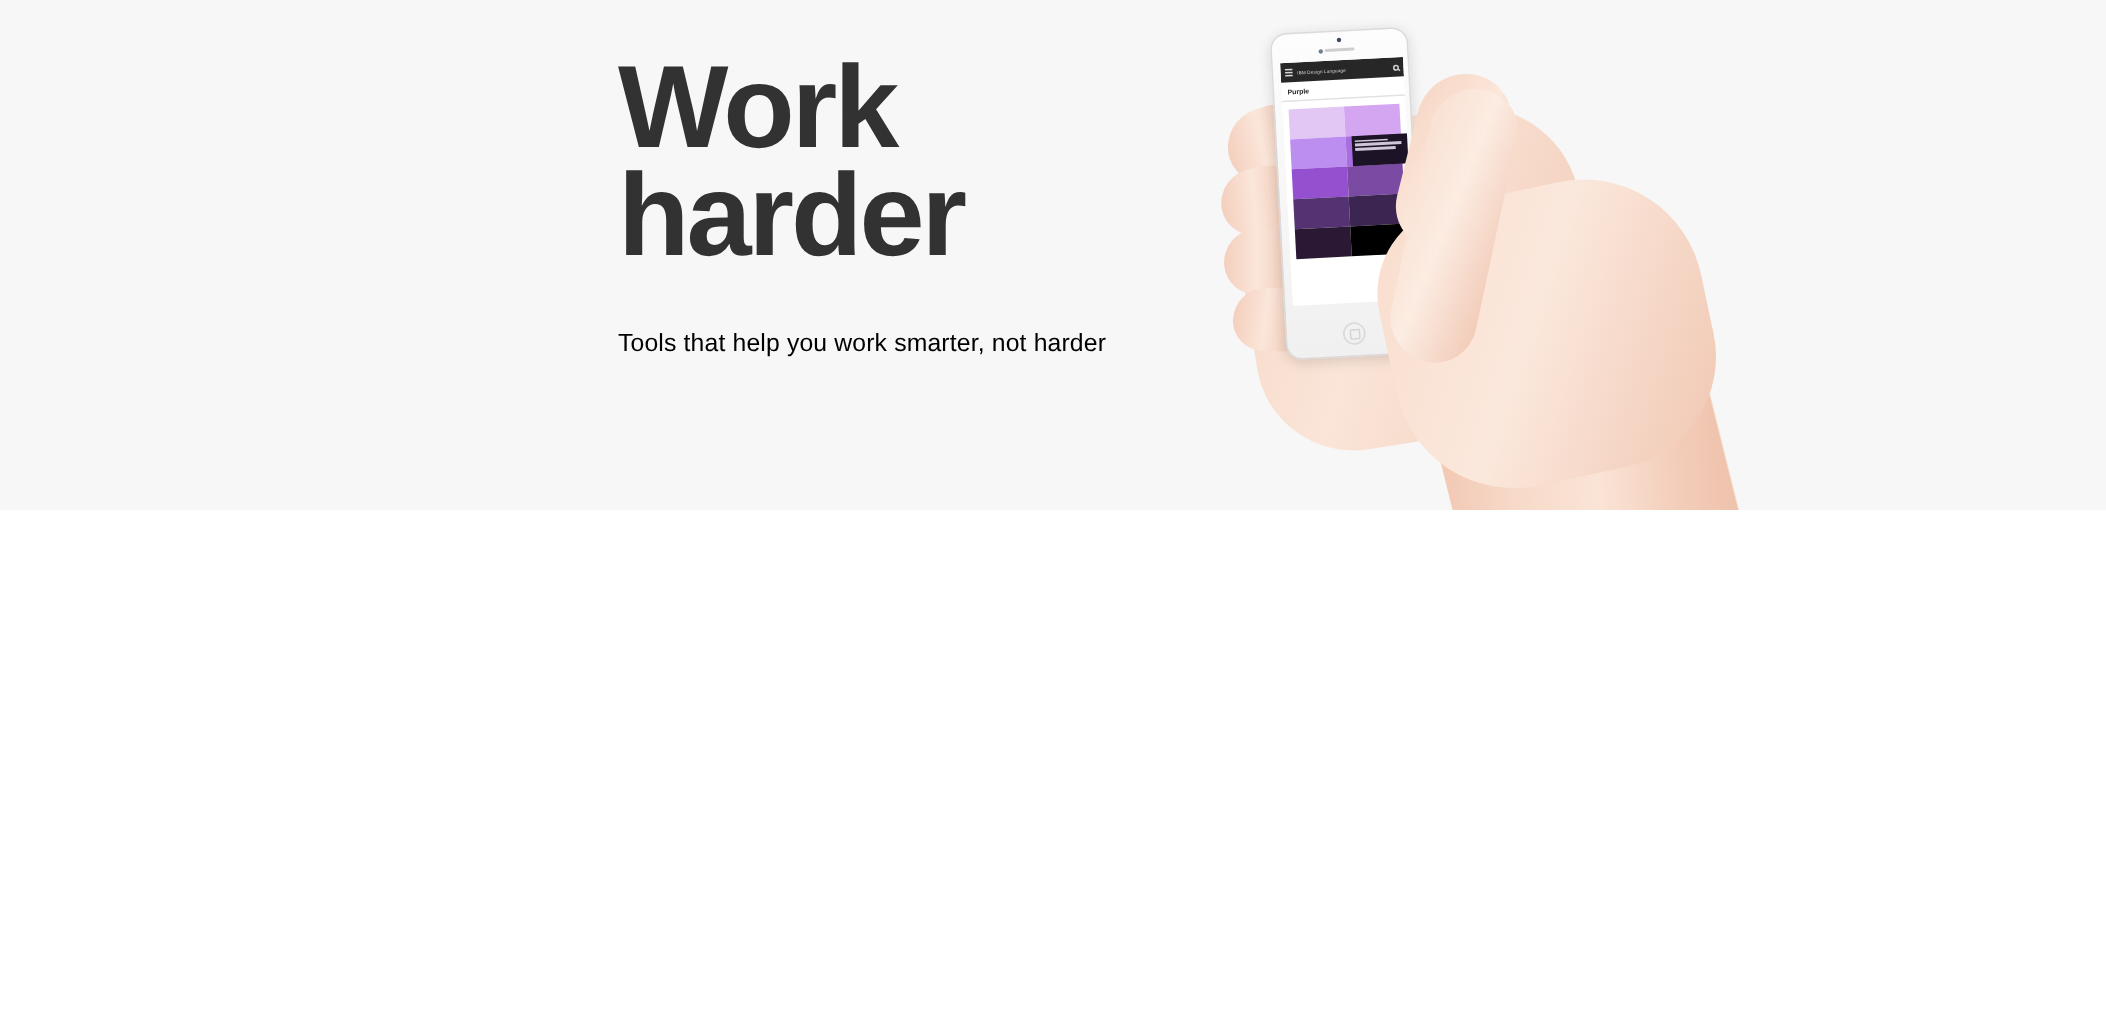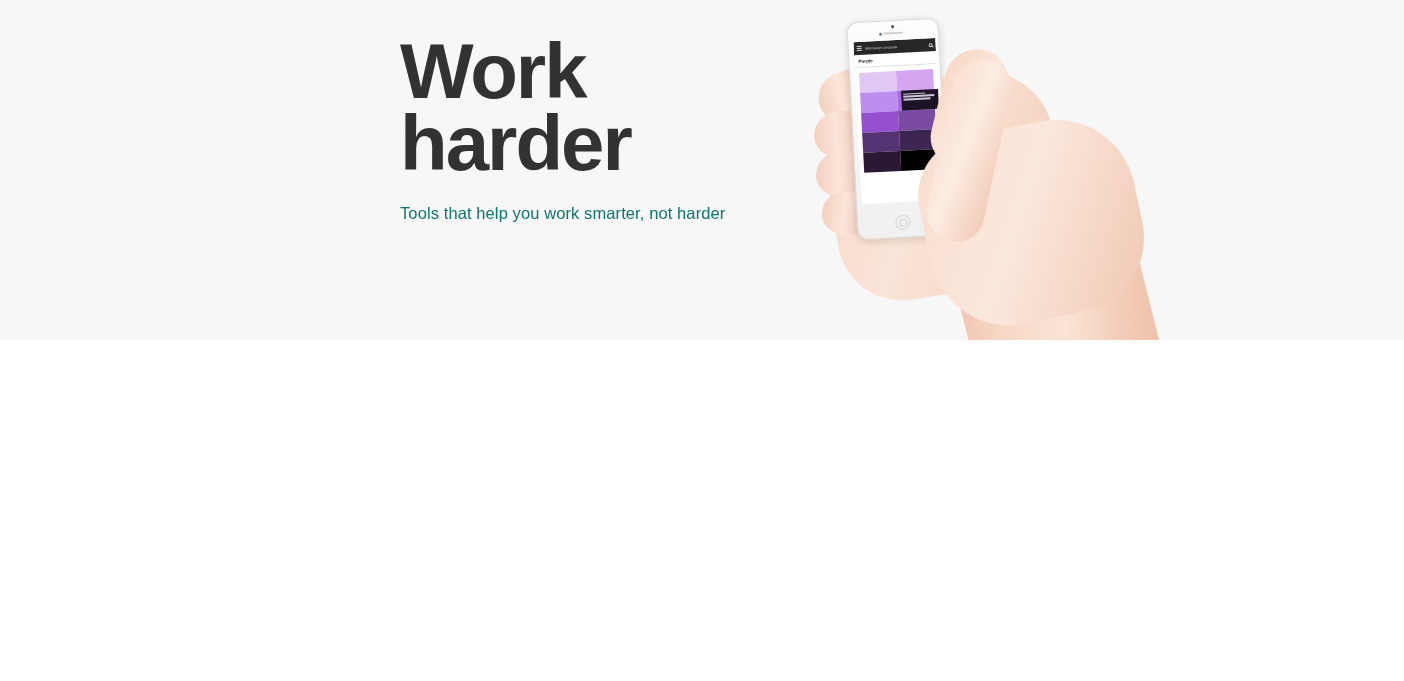--- a/index.html
+++ b/index.html
@@ -11,29 +11,29 @@
   }
 
   
   .hero{
     position:relative;
     width:1404px; height:340px;
     background:#f7f7f7;
     overflow:hidden;
   }
   .hero-text{
-    position:absolute; left:400px; top:36px; width:420px;
+    position:absolute; left:412px; top:36px; width:420px;
   }
   .hero-title{
     font-size:78px; line-height:0.92; font-weight:bold;
     letter-spacing:-2px; color:#323232;
     font-family:"Liberation Sans", sans-serif;
   }
   .hero-sub{
-    margin-top:24px; font-size:16.5px; color:#0f766e; letter-spacing:0.1px;
+    margin-top:40px; font-size:16.5px; color:#000000; letter-spacing:0.1px;
   }
 
   
   .hand-wrap{
     position:absolute; left:790px; top:0; width:420px; height:340px;
   }
   
   .arm{
     position:absolute; left:170px; top:200px;
     width:185px; height:190px;

